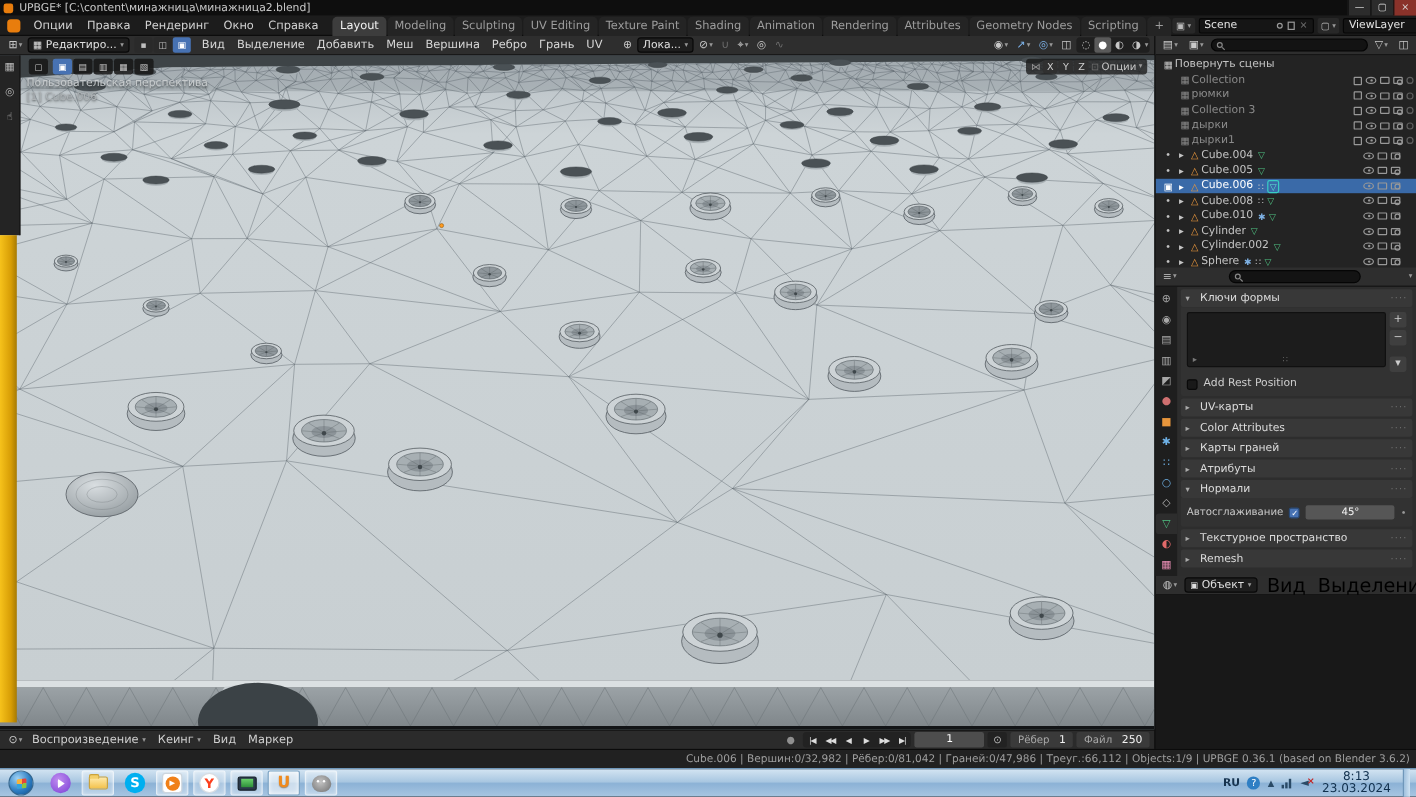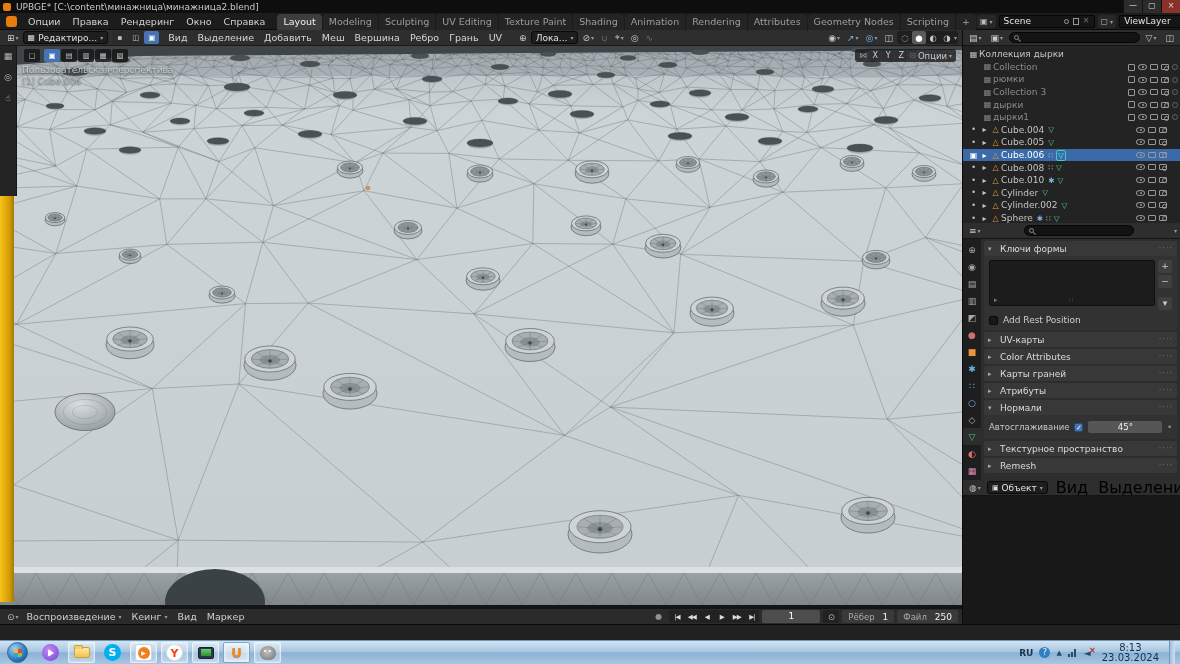--- a/index.html
+++ b/index.html
@@ -616,21 +616,21 @@
           <span class="hbtn">▣<span class="caret">▾</span></span>
           <span class="search">
               <span class="i-mag"></span>
             </span>
           <span class="hbtn">▽<span class="caret">▾</span></span>
           <span class="hbtn">◫</span>
         </div>
         <div class="ol-rows" id="ol-rows">
             <div class="orow">
               <span class="oic">▦</span>
-              <span>Коллекция дырки</span>
+              <span>Повернуть сцены</span>
             </div>
             <div class="orow ind dim">
               <span class="oic">▦</span>
               <span>Collection</span>
               <span class="rgrp" style="right: 2px;">
                 <span class="oc chk"></span>
                 <span class="oc eye"></span>
                 <span class="oc mon"></span>
                 <span class="oc cam"></span>
                 <span class="oc circ"></span>
@@ -907,20 +907,21 @@
               <span class="vmenu">Вид</span>
               <span class="vmenu">Выделение</span>
             </span>
         </div>
         <div class="sh-body"></div>
       </div>
     </div>
   </div>
 
   <div class="statusbar">
+    <span class="sb-info">Cube.006 | Вершин:0/32,982 | Рёбер:0/81,042 | Граней:0/47,986 | Треуг.:66,112 | Objects:1/9 | UPBGE 0.36.1 (based on Blender 3.6.2)</span>
   </div>
 
   <div class="taskbar">
     <span id="tb-apps" style="display:flex;align-items:center">
         <span class="orb"></span>
         <span class="tapp">
           <span class="ic-alice"></span>
         </span>
         <span class="tapp boxed">
           <span class="ic-folder"></span>

